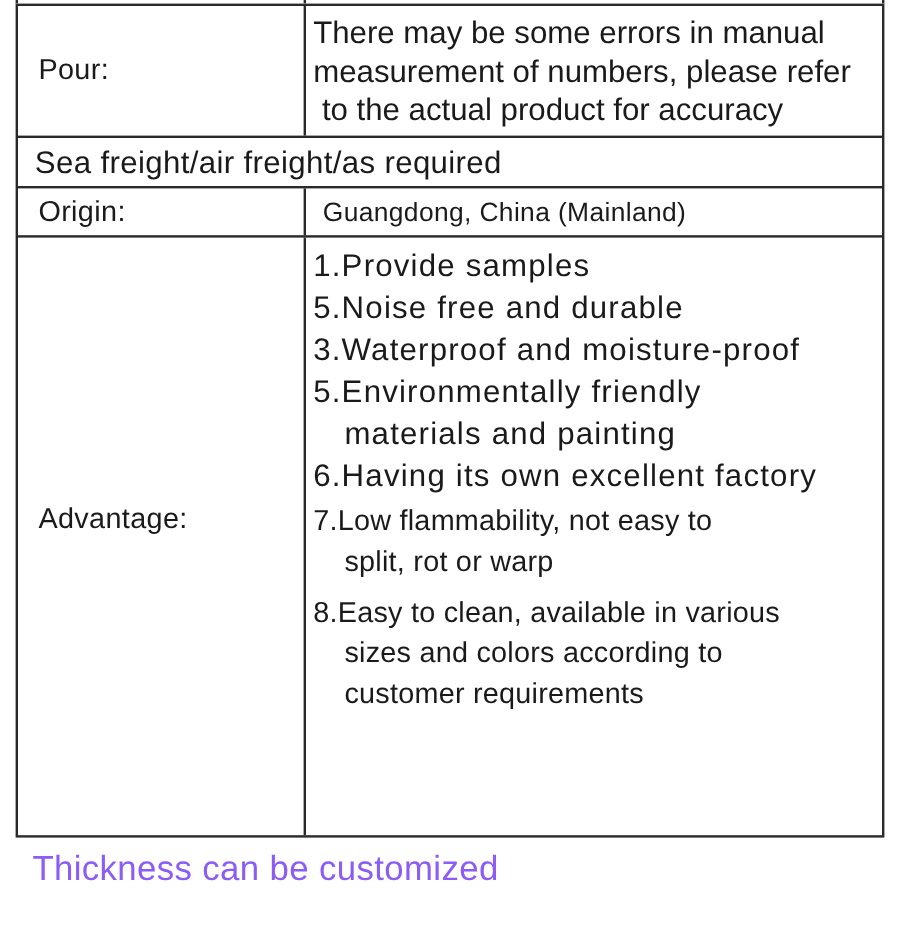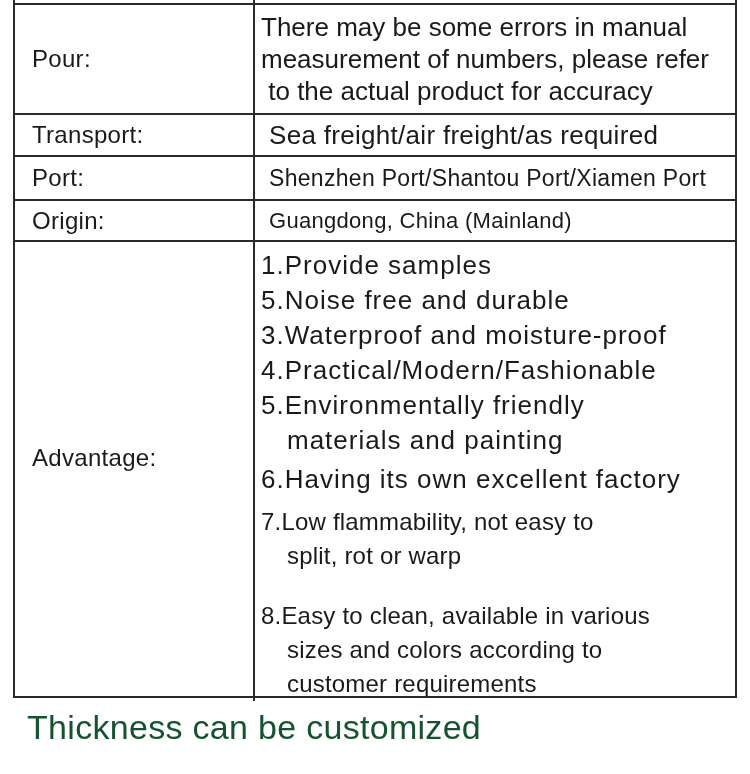--- a/index.html
+++ b/index.html
@@ -111,23 +111,23 @@
     line-height: 34px;
     letter-spacing: 0.2px;
   }
   .adv-list li:nth-child(7) { margin-top: 8px; }
   .adv-list li:nth-child(8) { margin-top: 26px; }
 
   .footer-note {
     position: absolute;
     left: 27px;
     top: 708px;
-    font-size: 34px;
+    font-size: 29px;
     letter-spacing: 0.3px;
-    color: #14532d;
+    color: #8b5cf6;
   }
 </style>
 </head>
 <body>
 
 <div class="page">
 
   <div class="top-stub">
     <div class="stub-divider"></div>
   </div>
@@ -139,56 +139,44 @@
         <span class="val">Pour:</span>
       </div>
       <div class="cell-value">
         <span class="val">There may be some errors in manual
 measurement of numbers, please refer
  to the actual product for accuracy</span>
       </div>
     </div>
 
     <div class="t-row row-transport">
-      <div class="cell-label">
-        <span class="val">Transport:</span>
-      </div>
       <div class="cell-value">
         <span class="val">Sea freight/air freight/as required</span>
       </div>
     </div>
 
-    <div class="t-row row-port">
-      <div class="cell-label">
-        <span class="val">Port:</span>
-      </div>
-      <div class="cell-value">
-        <span class="val">Shenzhen Port/Shantou Port/Xiamen Port</span>
-      </div>
-    </div>
 
     <div class="t-row row-origin">
       <div class="cell-label">
         <span class="val">Origin:</span>
       </div>
       <div class="cell-value">
         <span class="val">Guangdong, China (Mainland)</span>
       </div>
     </div>
 
     <div class="t-row row-advantage">
       <div class="cell-label">
         <span class="val">Advantage:</span>
       </div>
       <div class="cell-value">
         <ul class="adv-list">
           <li>1.Provide samples</li>
           <li>5.Noise free and durable</li>
           <li>3.Waterproof and moisture-proof</li>
-          <li>4.Practical/Modern/Fashionable</li>
           <li>5.Environmentally friendly
 materials and painting</li>
           <li>6.Having its own excellent factory</li>
           <li class="tight">7.Low flammability, not easy to
 split, rot or warp</li>
           <li class="tight">8.Easy to clean, available in various
 sizes and colors according to
 customer requirements</li>
         </ul>
       </div>

